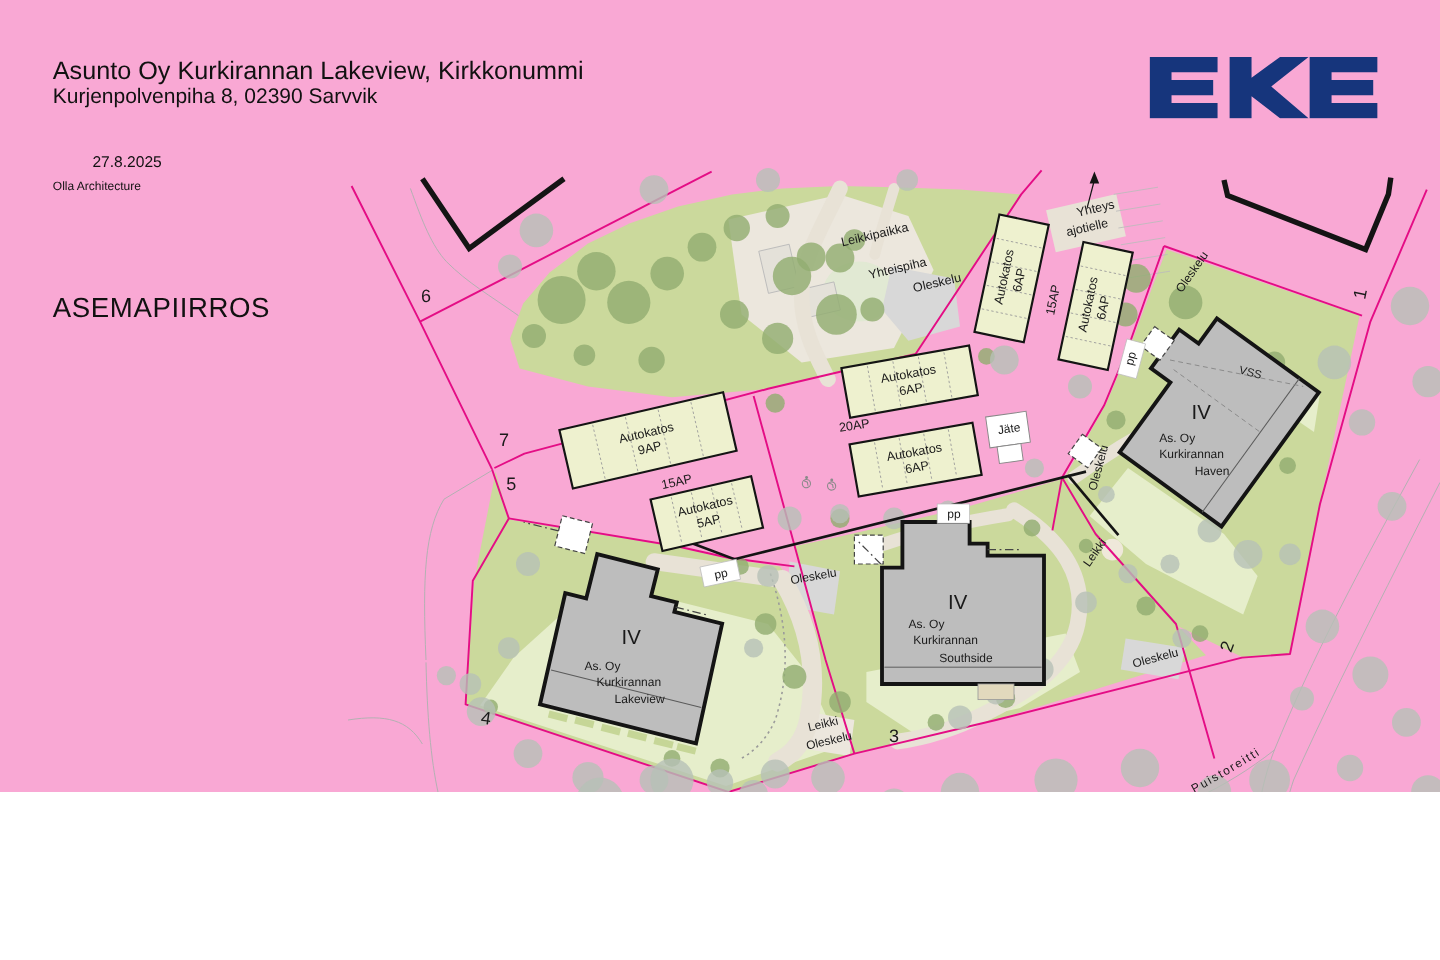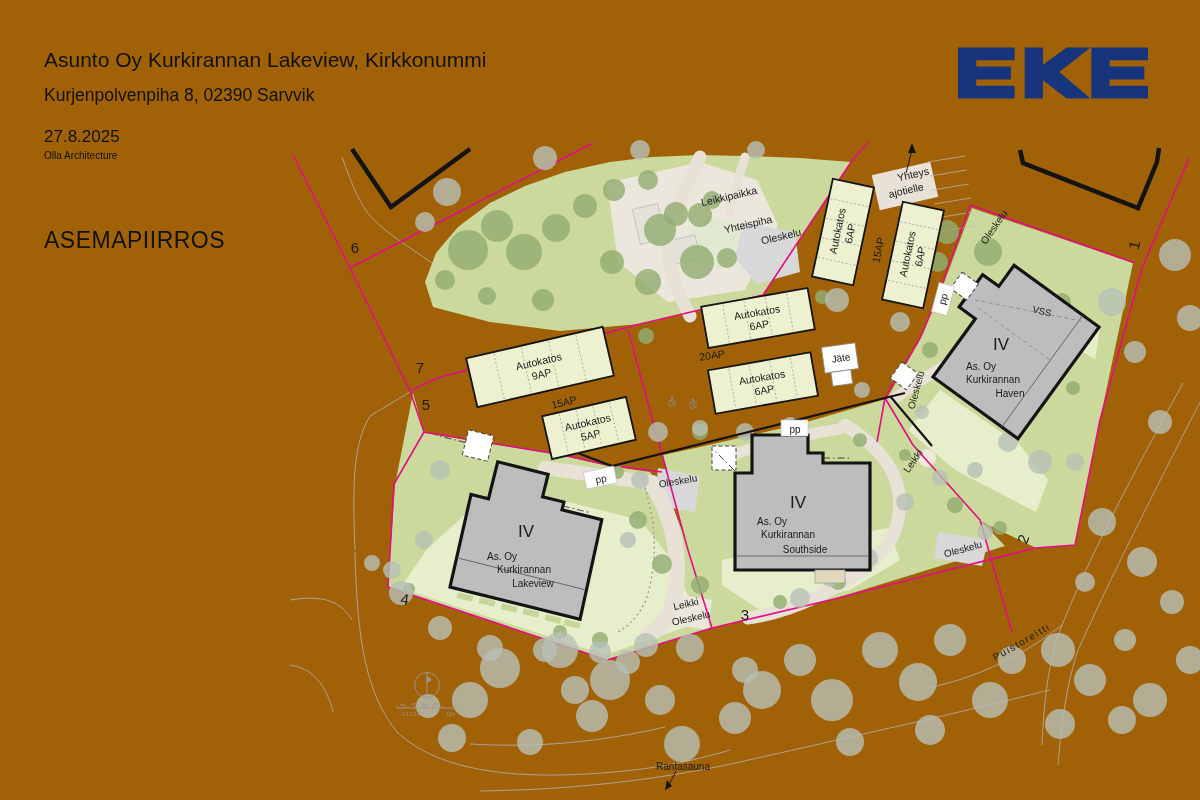--- a/index.html
+++ b/index.html
@@ -1,23 +1,23 @@
 <!DOCTYPE html>
 <html style="--logo-blue: #16357c; --boundary-magenta: #e40d85; --green-area: #cbd99c; --lawn: #e6eecb; --dark-tree: #92ad71; --gray-tree: #b6c1b6; --path-beige: #e8e2d6; --building-gray: #bdbdbd; --carport-fill: #eef1cf; --pad-gray: #d8d8d8; --ink: #1a1a1a;"><head>
 <meta charset="utf-8">
 <style>
   html,body{margin:0;padding:0;background:#fff;}
-  .stage{position:relative;width:1200px;height:800px;background:#a16207;overflow:hidden;
+  .stage{position:relative;width:1200px;height:660px;background:#f9a8d4;overflow:hidden;
          font-family:"Liberation Sans",sans-serif;color:#111;}
   .hdr{position:absolute;left:44px;white-space:nowrap;}
   .t1{top:48px;font-size:21px;}
-  .t2{top:85px;font-size:17.5px;}
-  .t3{top:127px;font-size:17px;}
+  .t2{top:70px;font-size:17.5px;}
+  .t3{top:127px;font-size:13px;margin-left:33px;}
   .t4{top:150px;font-size:10px;}
-  .t5{top:227px;font-size:23px;letter-spacing:.5px;text-align:center;}
+  .t5{top:243px;font-size:23px;letter-spacing:.5px;text-align:center;}
   .logo{position:absolute;left:958px;top:47px;width:190px;height:52px;}
   .logo path{fill:var(--logo-blue,#16357c);}
   svg.map{position:absolute;left:0;top:0;width:1200px;height:800px;}
   .green{fill:var(--green-area,#cbd99c);}
   .lawn{fill:var(--lawn,#e6eecb);}
   .beige{stroke:var(--path-beige,#e8e2d6);fill:none;stroke-linecap:round;}
   .beigefill{fill:var(--path-beige,#e8e2d6);}
   .softfill{fill:#ece7dd;}
   .pad{fill:var(--pad-gray,#d8d8d8);}
   .tree-d{fill:var(--dark-tree,#92ad71);opacity:.82;}

